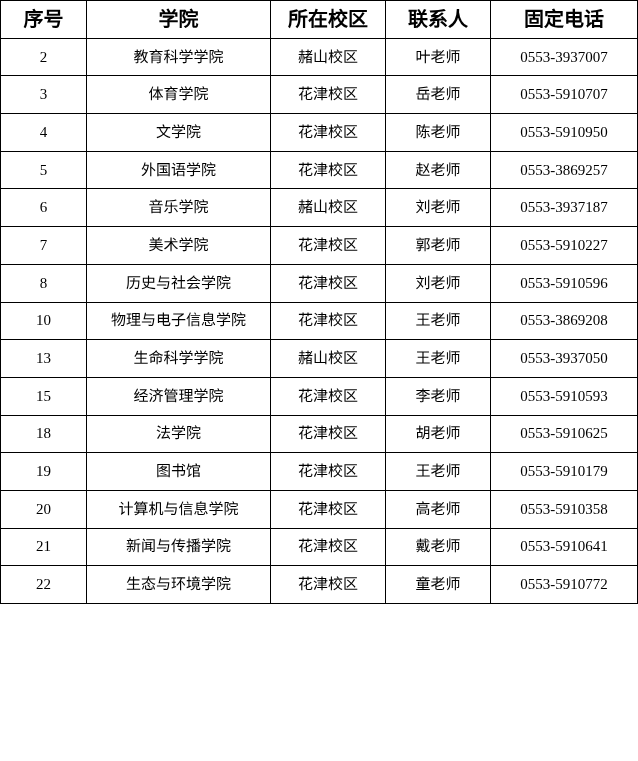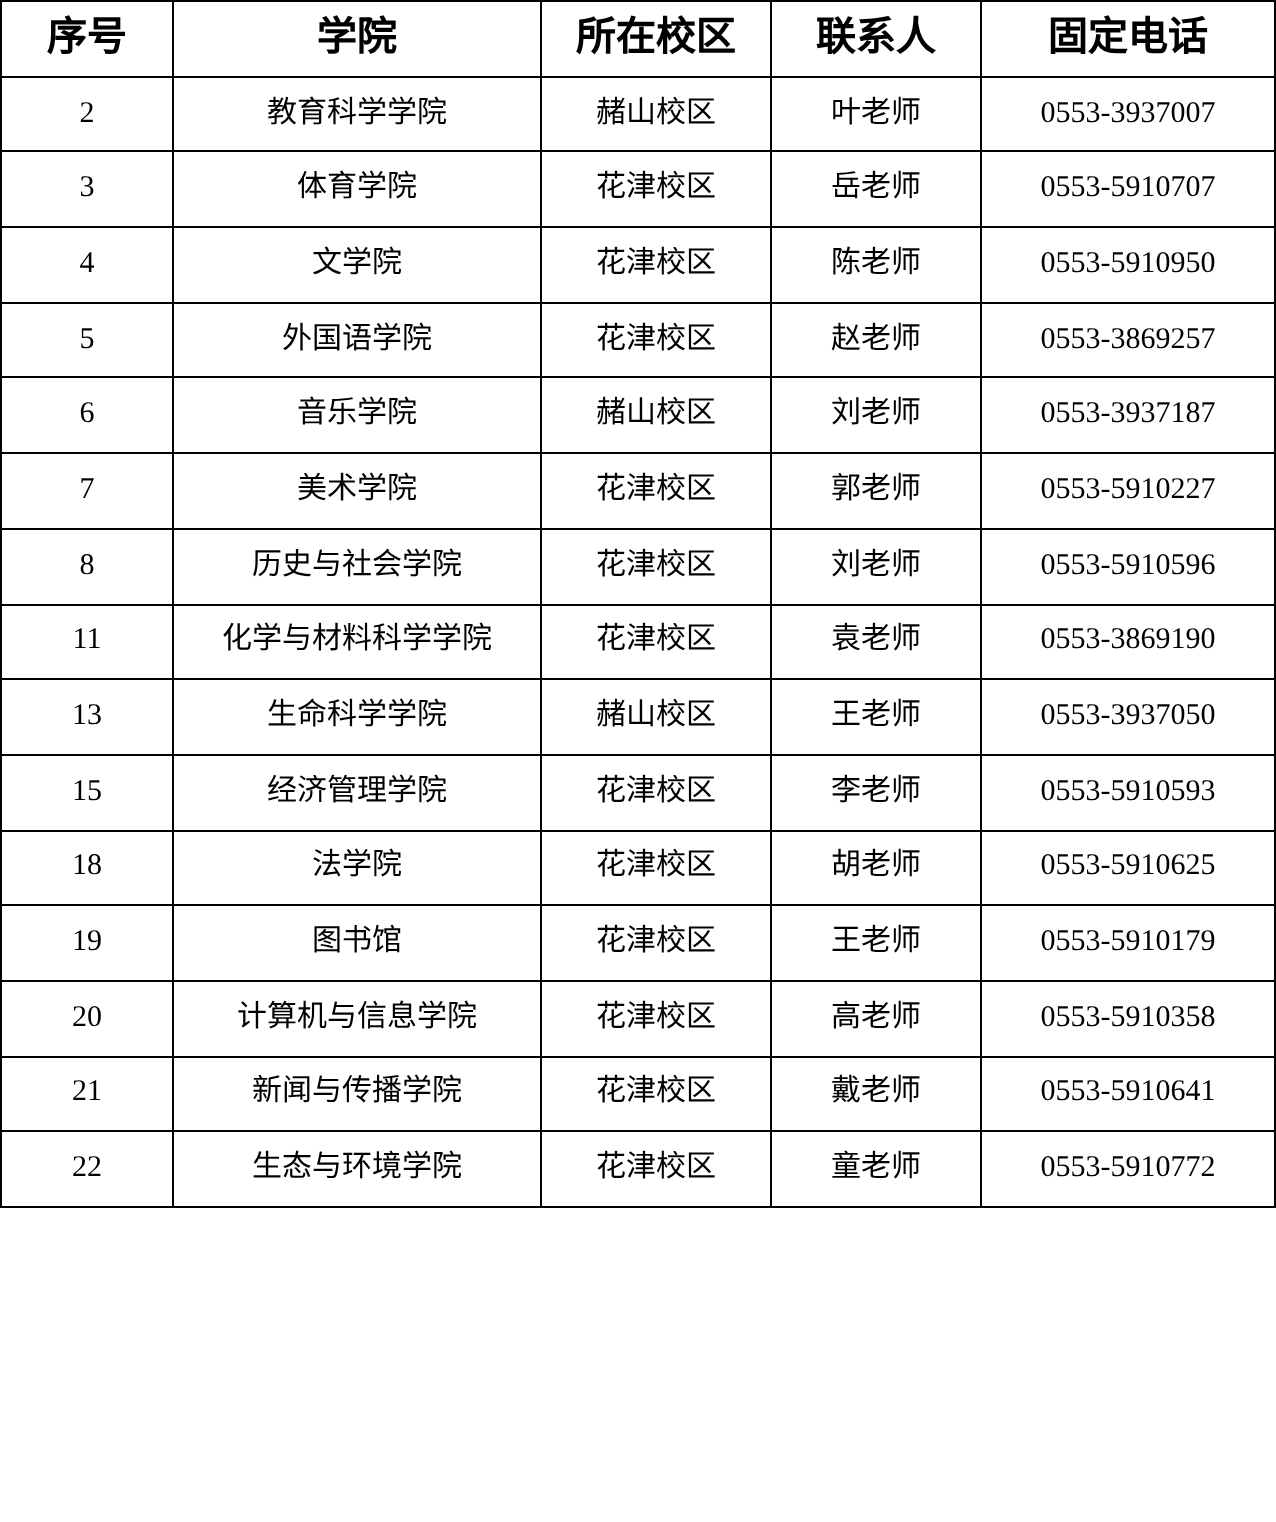--- a/index.html
+++ b/index.html
@@ -111,28 +111,28 @@
   </tr>
 
   <tr>
     <td>8</td>
     <td>历史与社会学院</td>
     <td>花津校区</td>
     <td>刘老师</td>
     <td>0553-5910596</td>
   </tr>
 
+  <tr>
+    <td>10</td>
+    <td>物理与电子信息学院</td>
+    <td>花津校区</td>
+    <td>王老师</td>
+    <td>0553-3869208</td>
+  </tr>
 
-  <tr>
-    <td>11</td>
-    <td>化学与材料科学学院</td>
-    <td>花津校区</td>
-    <td>袁老师</td>
-    <td>0553-3869190</td>
-  </tr>
 
 
   <tr>
     <td>13</td>
     <td>生命科学学院</td>
     <td>赭山校区</td>
     <td>王老师</td>
     <td>0553-3937050</td>
   </tr>
 

